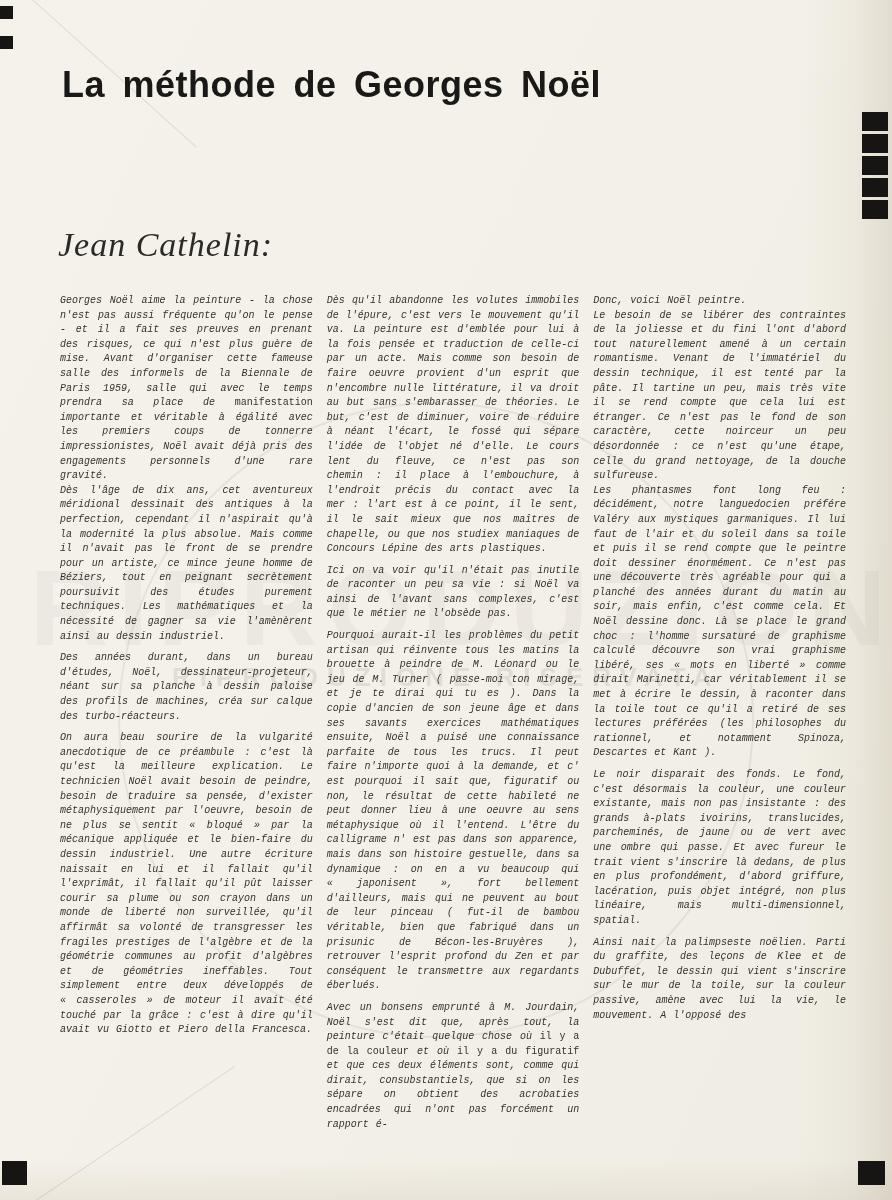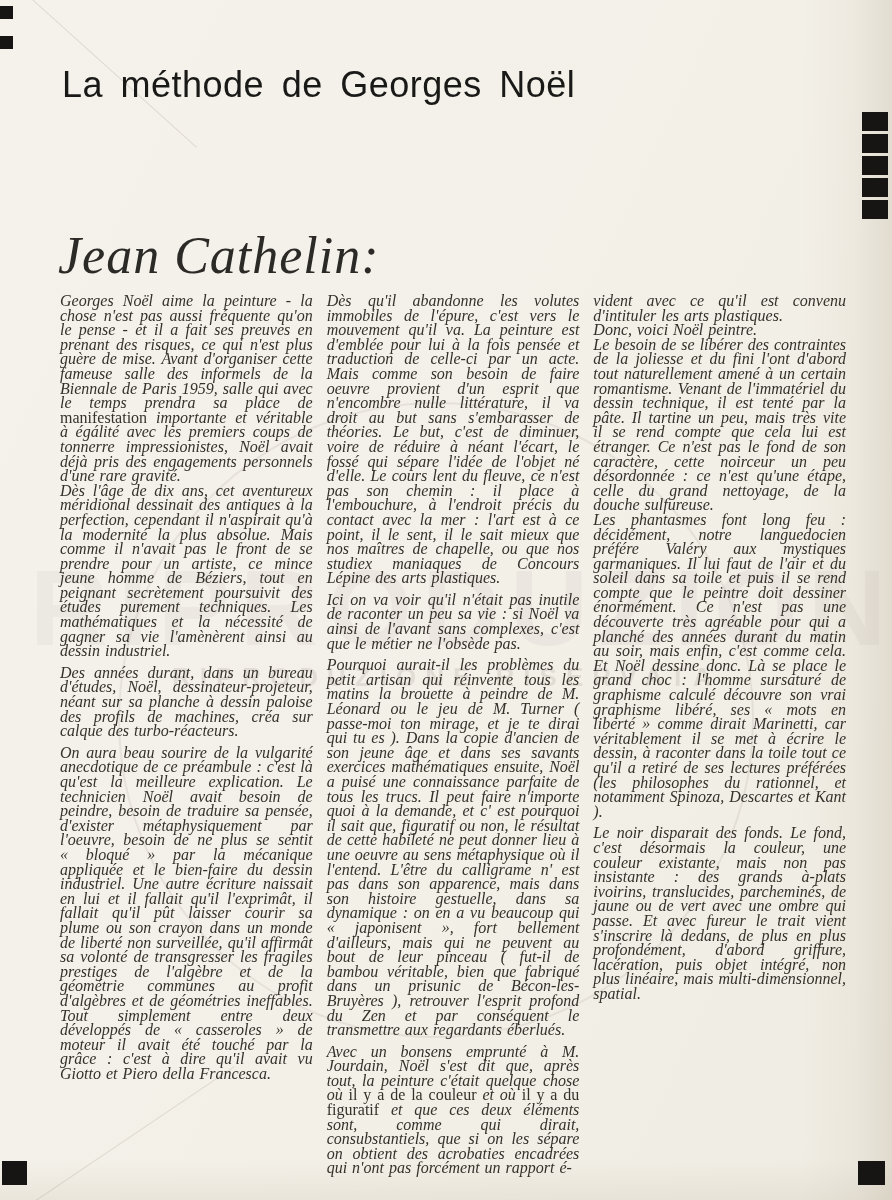--- a/index.html
+++ b/index.html
@@ -48,37 +48,37 @@
   .reg-r2{left:862px;top:134px;width:26px;height:19px;}
   .reg-r3{left:862px;top:156px;width:26px;height:19px;}
   .reg-r4{left:862px;top:178px;width:26px;height:19px;}
   .reg-r5{left:862px;top:200px;width:26px;height:19px;}
   .reg-bl{left:2px;top:1161px;width:25px;height:24px;}
   .reg-br{left:858px;top:1161px;width:27px;height:24px;}
   
   .title{
     position:absolute;left:62px;top:64px;
     font-family:"Liberation Sans",sans-serif;
-    font-weight:normal;font-size:36px;letter-spacing:0.5px;word-spacing:7px;
+    font-weight:bold;font-size:36px;letter-spacing:0.5px;word-spacing:7px;
     color:#191917;
   }
   .byline{
     position:absolute;left:58px;top:226px;
     font-family:"Liberation Serif",serif;font-style:italic;font-weight:normal;
-    font-size:52px;letter-spacing:1px;color:#2c2a27;
+    font-size:34px;letter-spacing:1px;color:#2c2a27;
   }
   .columns{
     position:absolute;left:60px;top:294px;width:786px;
     display:flex;gap:14px;
   }
   .col{flex:1 1 0;min-width:0;}
   .para{
     margin:0 0 0 0;
-    font-family:Liberation Serif, serif;font-style:italic;
-    font-size:16px;line-height:14.6px;
+    font-family:Liberation Mono, monospace;font-style:italic;
+    font-size:10px;line-height:14.6px;
     text-align:justify;color:#34312b;
     word-spacing:1px;
   }
   .para.spaced{margin-top:7px;}
   .rm{font-style:normal;}
 </style>
 </head>
 <body>
 
 <div class="page">
@@ -110,21 +110,21 @@
         <p class="para spaced">Des années durant, dans un bureau d'études, Noël, dessinateur-projeteur, néant sur sa planche à dessin paloise des profils de machines, créa sur calque des turbo-réacteurs.</p>
         <p class="para spaced">On aura beau sourire de la vulgarité anecdotique de ce préambule&nbsp;: c'est là qu'est la meilleure explication. Le technicien Noël avait besoin de peindre, besoin de traduire sa pensée, d'exister métaphysiquement par l'oeuvre, besoin de ne plus se sentit «&nbsp;bloqué&nbsp;» par la mécanique appliquée et le bien-faire du dessin industriel. Une autre écriture naissait en lui et il fallait qu'il l'exprimât, il fallait qu'il pût laisser courir sa plume ou son crayon dans un monde de liberté non surveillée, qu'il affirmât sa volonté de transgresser les fragiles prestiges de l'algèbre et de la géométrie communes au profit d'algèbres et de géométries ineffables. Tout simplement entre deux développés de «&nbsp;casseroles&nbsp;» de moteur il avait été touché par la grâce&nbsp;: c'est à dire qu'il avait vu Giotto et Piero della Francesca.</p>
       </div>
     <div class="col">
         <p class="para">Dès qu'il abandonne les volutes immobiles de l'épure, c'est vers le mouvement qu'il va. La peinture est d'emblée pour lui à la fois pensée et traduction de celle-ci par un acte. Mais comme son besoin de faire oeuvre provient d'un esprit que n'encombre nulle littérature, il va droit au but sans s'embarasser de théories. Le but, c'est de diminuer, voire de réduire à néant l'écart, le fossé qui sépare l'idée de l'objet né d'elle. Le cours lent du fleuve, ce n'est pas son chemin&nbsp;: il place à l'embouchure, à l'endroit précis du contact avec la mer&nbsp;: l'art est à ce point, il le sent, il le sait mieux que nos maîtres de chapelle, ou que nos studiex maniaques de Concours Lépine des arts plastiques.</p>
         <p class="para spaced">Ici on va voir qu'il n'était pas inutile de raconter un peu sa vie&nbsp;: si Noël va ainsi de l'avant sans complexes, c'est que le métier ne l'obsède pas.</p>
         <p class="para spaced">Pourquoi aurait-il les problèmes du petit artisan qui réinvente tous les matins la brouette à peindre de M. Léonard ou le jeu de M. Turner ( passe-moi ton mirage, et je te dirai qui tu es ). Dans la copie d'ancien de son jeune âge et dans ses savants exercices mathématiques ensuite, Noël a puisé une connaissance parfaite de tous les trucs. Il peut faire n'importe quoi à la demande, et c' est pourquoi il sait que, figuratif ou non, le résultat de cette habileté ne peut donner lieu à une oeuvre au sens métaphysique où il l'entend. L'être du calligrame n' est pas dans son apparence, mais dans son histoire gestuelle, dans sa dynamique&nbsp;: on en a vu beaucoup qui «&nbsp;japonisent&nbsp;», fort bellement d'ailleurs, mais qui ne peuvent au bout de leur pinceau ( fut-il de bambou véritable, bien que fabriqué dans un prisunic de Bécon-les-Bruyères ), retrouver l'esprit profond du Zen et par conséquent le transmettre aux regardants éberlués.</p>
         <p class="para spaced">Avec un bonsens emprunté à M. Jourdain, Noël s'est dit que, après tout, la peinture c'était quelque chose où <span class="rm">il y a de la couleur</span> et où <span class="rm">il y a du figuratif</span> et que ces deux éléments sont, comme qui dirait, consubstantiels, que si on les sépare on obtient des acrobaties encadrées qui n'ont pas forcément un rapport é-</p>
       </div>
     <div class="col">
-        <p class="para">vident avec ce qu'il est convenu d'intituler les arts plastiques.</p>
         <p class="para">Donc, voici Noël peintre.</p>
         <p class="para">Le besoin de se libérer des contraintes de la joliesse et du fini l'ont d'abord tout naturellement amené à un certain romantisme. Venant de l'immatériel du dessin technique, il est tenté par la pâte. Il tartine un peu, mais très vite il se rend compte que cela lui est étranger. Ce n'est pas le fond de son caractère, cette noirceur un peu désordonnée&nbsp;: ce n'est qu'une étape, celle du grand nettoyage, de la douche sulfureuse.</p>
         <p class="para">Les phantasmes font long feu&nbsp;: décidément, notre languedocien préfére Valéry aux mystiques garmaniques. Il lui faut de l'air et du soleil dans sa toile et puis il se rend compte que le peintre doit dessiner énormément. Ce n'est pas une découverte très agréable pour qui a planché des années durant du matin au soir, mais enfin, c'est comme cela. Et Noël dessine donc. Là se place le grand choc&nbsp;: l'homme sursaturé de graphisme calculé découvre son vrai graphisme libéré, ses «&nbsp;mots en liberté&nbsp;» comme dirait Marinetti, car véritablement il se met à écrire le dessin, à raconter dans la toile tout ce qu'il a retiré de ses lectures préférées (les philosophes du rationnel, et notamment Spinoza, Descartes et Kant ).</p>
         <p class="para spaced">Le noir disparait des fonds. Le fond, c'est désormais la couleur, une couleur existante, mais non pas insistante&nbsp;: des grands à-plats ivoirins, translucides, parcheminés, de jaune ou de vert avec une ombre qui passe. Et avec fureur le trait vient s'inscrire là dedans, de plus en plus profondément, d'abord griffure, lacération, puis objet intégré, non plus linéaire, mais multi-dimensionnel, spatial.</p>
+        <p class="para spaced">Ainsi nait la palimpseste noëlien. Parti du graffite, des leçons de Klee et de Dubuffet, le dessin qui vient s'inscrire sur le mur de la toile, sur la couleur passive, amène avec lui la vie, le mouvement. A l'opposé des</p>
       </div>
   </div>
 
 </div>
 
 </body></html>

